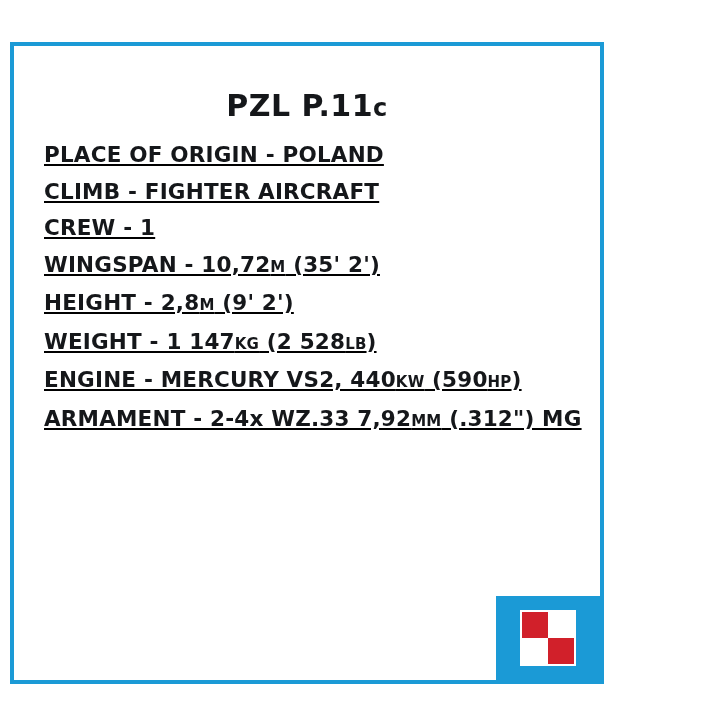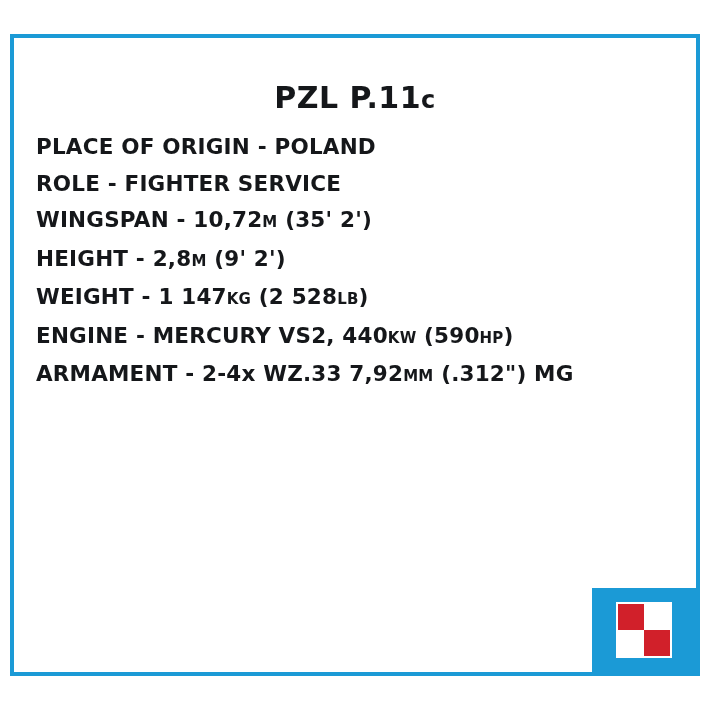--- a/index.html
+++ b/index.html
@@ -9,44 +9,45 @@
   }
   body {
     width: 710px;
     height: 710px;
     font-family: "Liberation Sans", sans-serif;
     overflow: hidden;
   }
   .spec-card {
     position: absolute;
     left: 10px;
-    top: 34px;
-    width: 690px;
+    top: 42px;
+    width: 594px;
     height: 642px;
     box-sizing: border-box;
     border: 4px solid #1b9ad6;
     background: #ffffff;
   }
   .title {
     text-align: center;
     font-size: 30px;
     font-weight: bold;
     color: #15171a;
     letter-spacing: 0.5px;
     margin-top: 42px;
     margin-bottom: 14px;
     font-family: "DejaVu Sans", sans-serif;
   }
   .title .small {
     font-size: 24px;
   }
   .spec-list {
     list-style: none;
-    margin: 0;
+    margin: 8px;
     padding: 0 0 0 22px;
+    text-decoration: underline;
   }
   .spec-row {
     font-size: 21.5px;
     font-weight: bold;
     color: #15171a;
     letter-spacing: 0.2px;
     line-height: 36.5px;
     white-space: nowrap;
     font-family: "DejaVu Sans", sans-serif;
   }
@@ -85,21 +86,22 @@
 <body>
 
 <div class="spec-card">
 
   <div class="title">
     <span>PZL P.11</span><span class="small">c</span>
   </div>
 
   <ul class="spec-list" id="spec-list">
       <li class="spec-row"><span>PLACE OF ORIGIN - POLAND</span></li>
-      <li class="spec-row"><span>ROLE - FIGHTER SERVICE</span></li>
+      <li class="spec-row"><span>CLIMB - FIGHTER AIRCRAFT</span></li>
+      <li class="spec-row"><span>CREW - 1</span></li>
       <li class="spec-row"><span>WINGSPAN - 10,72</span><span class="unit">M</span><span> (35' 2')</span></li>
       <li class="spec-row"><span>HEIGHT - 2,8</span><span class="unit">M</span><span> (9' 2')</span></li>
       <li class="spec-row"><span>WEIGHT - 1 147</span><span class="unit">KG</span><span> (2 528</span><span class="unit">LB</span><span>)</span></li>
       <li class="spec-row"><span>ENGINE - MERCURY VS2, 440</span><span class="unit">KW</span><span> (590</span><span class="unit">HP</span><span>)</span></li>
       <li class="spec-row"><span>ARMAMENT - 2-4x WZ.33 7,92</span><span class="unit">MM</span><span> (.312")  MG</span></li>
     </ul>
 
   <div class="flag">
     <div class="checker">
       <div class="c-red"></div>

